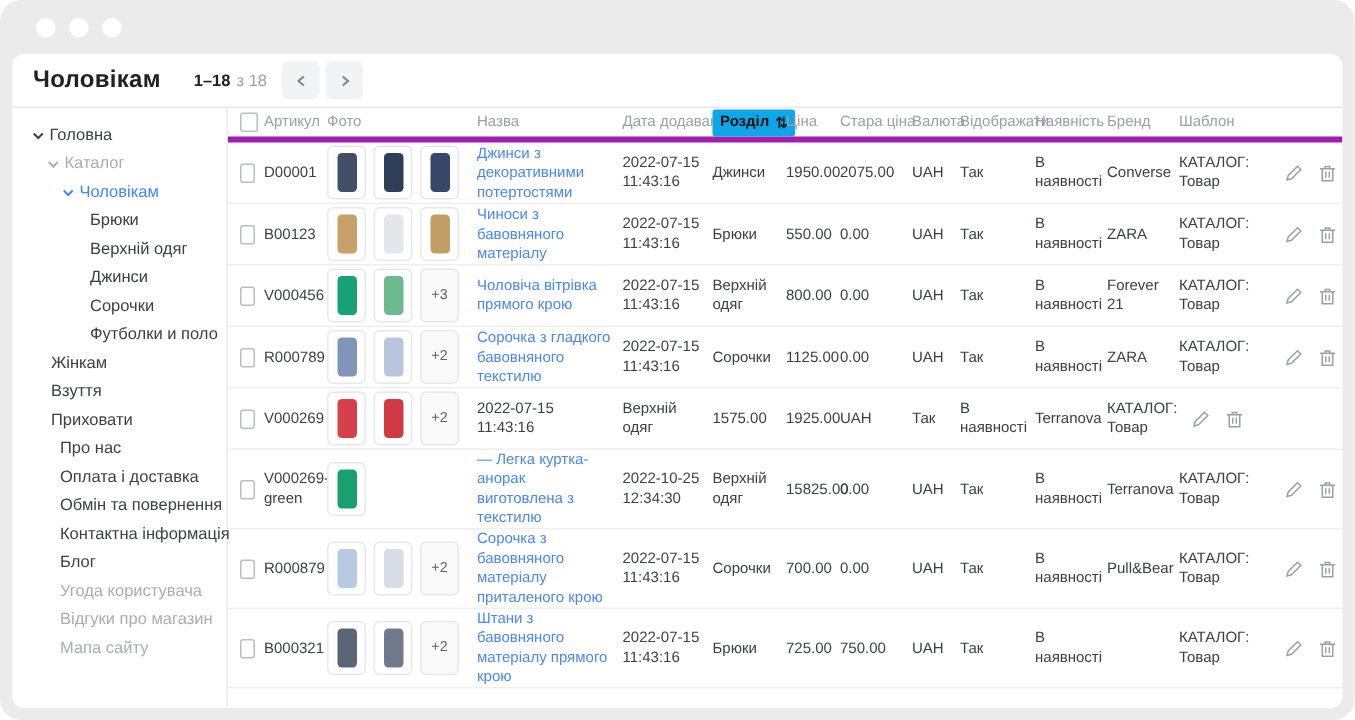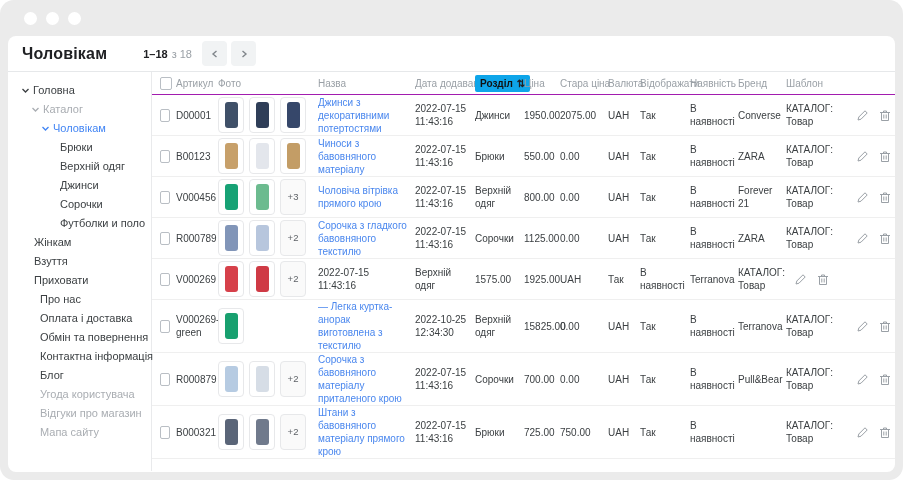--- a/index.html
+++ b/index.html
@@ -5,21 +5,21 @@
   * { margin:0; padding:0; box-sizing:border-box; }
   html,body { width:903px; height:480px; background:#fff; font-family:"Liberation Sans", sans-serif; }
   .window { position:absolute; inset:0; width:903px; height:480px; background:#ebebeb; border-radius:14px; overflow:hidden; }
   .chrome { height:36px; display:flex; align-items:center; padding-left:24px; gap:9px; }
   .dot { width:13px; height:13px; border-radius:50%; background:#fff; }
   .content { position:absolute; left:8px; right:8px; top:36px; bottom:8px; background:#fff; border-radius:8px; overflow:hidden; }
 
   
   .topbar { height:36px; display:flex; align-items:center; padding:0 12px 0 14px; border-bottom:1px solid #e6e8ea; }
   .page-title { font-size:16px; font-weight:bold; color:#202124; letter-spacing:.2px; }
-  .pagination { display:flex; align-items:center; margin-left:36px; gap:4px; }
+  .pagination { display:flex; align-items:center; margin-left:22px; gap:4px; }
   .pg-range { font-size:11px; font-weight:bold; color:#202124; }
   .pg-of { font-size:11px; color:#9aa0a6; margin-right:6px; }
   .pg-btn { width:25px; height:25px; border:none; border-radius:4px; background:#f1f3f4; display:flex; align-items:center; justify-content:center; cursor:pointer; }
   .pg-btn svg { stroke:#80868b; }
   .actions { margin-left:auto; display:flex; align-items:center; gap:8px; }
   .btn { height:27px; padding:0 12px; font-size:11.5px; font-family:inherit; color:#3c4043; background:#fff; border:1px solid #d6d9dd; border-radius:4px; cursor:pointer; white-space:nowrap; }
   .btn.primary { background:#4285f4; border-color:#4285f4; color:#fff; }
   .btn.more { font-weight:bold; letter-spacing:1px; padding:0 10px; font-size:13px; }
 
   .main { display:flex; height:399px; }
@@ -30,21 +30,21 @@
   .s-item .chev { width:9px; height:9px; flex:none; display:inline-flex; }
   .s-item .chev svg { stroke:currentColor; }
   .lvl0 { padding-left:13px; } .lvl1 { padding-left:23px; } .lvl2 { padding-left:33px; } .lvl3 { padding-left:43px; }
   .nochev.lvl1 { padding-left:32px; } .nochev.lvl2 { padding-left:26px; } .nochev.lvl3 { padding-left:52px; }
   .s-item.muted { color:#a9adb2; }
   .s-item.active { color:#4285f4; }
 
   
   .tablewrap { flex:1; overflow:hidden; }
   .thead, .trow { display:grid; grid-template-columns:24px 42px 100px 97px 60px 49px 36px 48px 32px 50px 48px 48px 62px 47px; align-items:center; }
-  .thead { height:23px; border-bottom:1px solid #a21caf; color:#9aa0a6; font-size:10px; white-space:nowrap; }
+  .thead { height:23px; border-bottom:4px solid #a21caf; color:#9aa0a6; font-size:10px; white-space:nowrap; }
   .thead > div { padding-right:4px; }
   .trow { min-height:41px; border-bottom:1px solid #efefef; font-size:10px; color:#3c4043; }
   .cell { padding-right:6px; line-height:1.3; }
   .cb { width:13px; height:13px; border:1px solid #b9bec4; border-radius:2px; display:inline-block; background:#fff; cursor:pointer; }
   .c-check { padding-left:8px; display:flex; align-items:center; }
   .sorted-col { display:inline-flex; align-items:center; gap:4px; background:#0ea5e9; padding:3px 5px; border-radius:2px; color:#111; font-weight:bold; }
   .sort-glyph { font-size:10px; color:#202124; cursor:pointer; }
   .c-photo { display:flex; gap:5px; align-items:center; }
   .thumb { width:26px; height:36px; border:1px solid #e7e8ea; border-radius:4px; background:#fff; display:flex; align-items:center; justify-content:center; cursor:pointer; flex:none; }
   .garment { display:block; width:13px; height:26px; border-radius:3px; }

